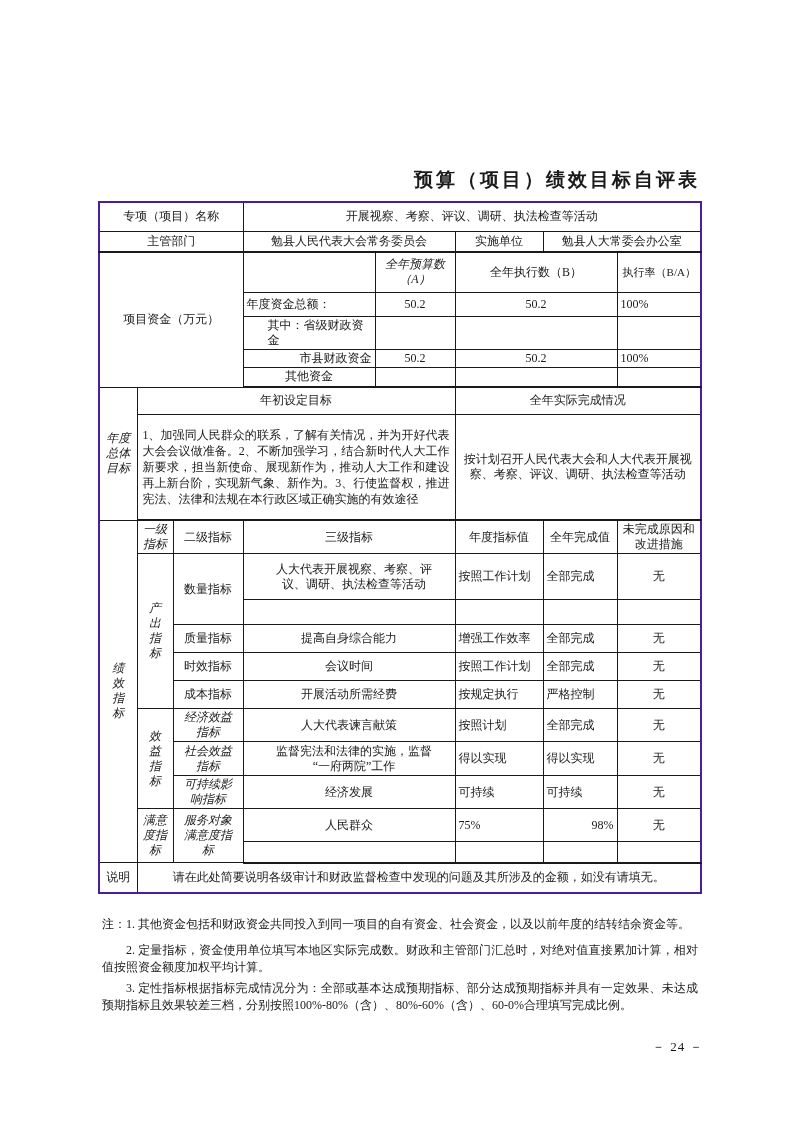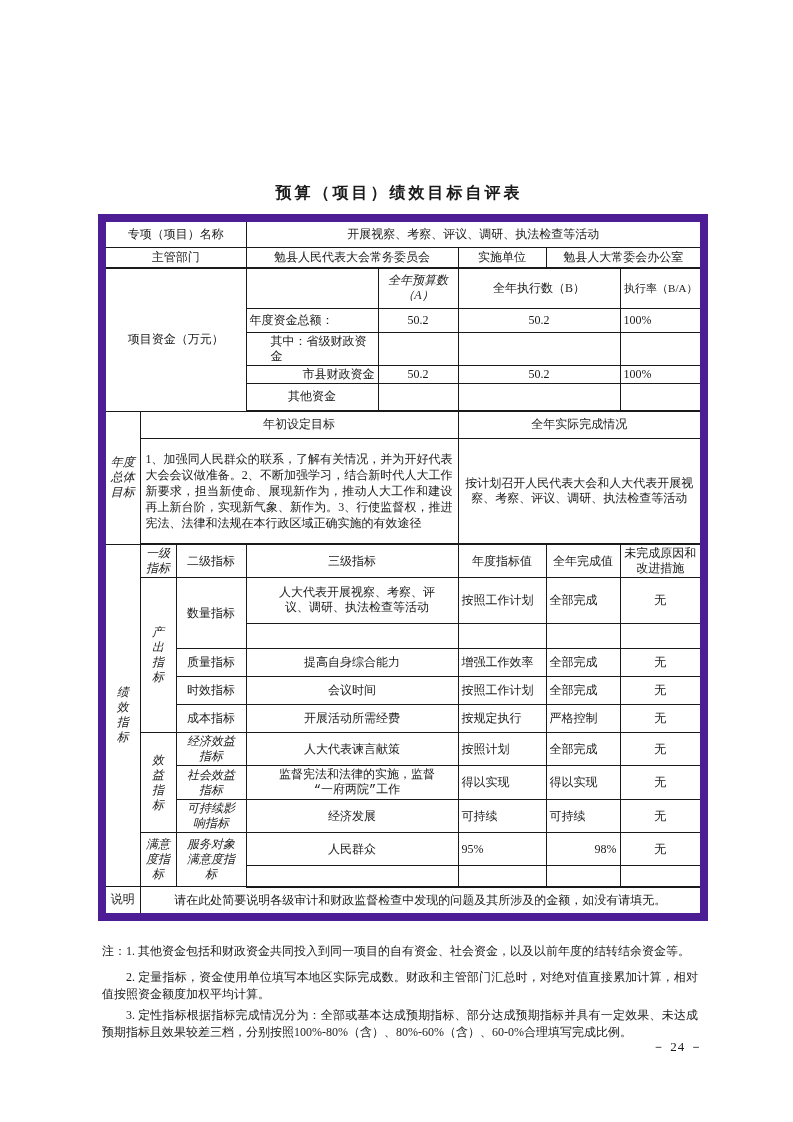--- a/index.html
+++ b/index.html
@@ -1,26 +1,26 @@
 <!DOCTYPE html>
 <html lang="zh"><head>
 <meta charset="utf-8">
 <style>
   html,body { margin:0; padding:0; background:#ffffff; }
   body { font-family:"Liberation Serif","DejaVu Serif",serif; color:#1a1a1a; }
   .page { position:relative; width:793px; height:1122px; background:#fff; box-sizing:border-box; padding-top:164px; overflow:hidden; }
-  .title { width:602px; margin:16px 0 0 98px; text-align:center; font-size:16px; font-weight:bold; letter-spacing:3px; line-height:26px; }
+  .title { width:602px; margin:3px 0 0 98px; text-align:right; font-size:19px; font-weight:bold; letter-spacing:3px; line-height:26px; }
   .subtitle { width:602px; margin:9px 0 0 98px; text-align:center; font-size:12px; line-height:14px; letter-spacing:1px; }
-  table.main { margin:8px 0 0 98px; border-collapse:collapse; table-layout:fixed; width:602px; border:8px solid #4c1d95; }
+  table.main { margin:8px 0 0 98px; border-collapse:collapse; table-layout:fixed; width:602px; border:2px solid #4c1d95; }
   td { border:1px solid #1a1a1a; font-size:12px; line-height:15px; text-align:center; vertical-align:middle; padding:1px 3px; overflow:hidden; box-sizing:border-box; word-break:break-all; }
   .pre { white-space:pre-line;font-style:italic; }
   .al { text-align:left; }
   .ar { text-align:right; }
   .ind { padding-left:24px; }
-  .p14 { padding-left:24px; padding-right:14px;font-family:Liberation Mono, monospace; }
+  .p14 { padding-left:24px; padding-right:14px; }
   .goal { text-align:justify; line-height:16px; padding:2px 5px; }
   .fs11 { font-size:11px; white-space:nowrap; padding-left:2px; padding-right:1px; }
   tr.sep td { border-bottom-width:2px;font-family:Liberation Serif, serif; }
   .notes { width:604px; margin:22px 0 0 98px; font-size:12px; }
   .notes p { margin:4px; line-height:17px; text-align:justify; }
   .notes p.n1 { margin-bottom:9px; }
   .notes p.indent { text-indent:2em; }
   .pagenum { position:absolute; top:1038px; left:652px; font-size:13px; letter-spacing:1px; }
 </style>
 </head>
@@ -74,21 +74,21 @@
       <td></td>
       <td colspan="2"></td>
       <td class="al"></td>
     </tr>
     <tr style="height:18px">
       <td class="ar">市县财政资金</td>
       <td>50.2</td>
       <td colspan="2">50.2</td>
       <td class="al">100%</td>
     </tr>
-    <tr style="height:28px" class="sep">
+    <tr style="height:20px" class="sep">
       <td>其他资金</td>
       <td></td>
       <td colspan="2"></td>
       <td class="al"></td>
     </tr>
 
     <tr style="height:27px">
       <td rowspan="2" class="pre">年度
 总体
 目标</td>
@@ -189,21 +189,21 @@
     </tr>
 
     <tr style="height:33px">
       <td rowspan="2" class="pre">满意
 度指
 标</td>
       <td rowspan="2" class="pre">服务对象
 满意度指
 标</td>
       <td colspan="2">人民群众</td>
-      <td class="al">95%</td>
+      <td class="al">75%</td>
       <td class="ar">98%</td>
       <td>无</td>
     </tr>
 
     <tr style="height:21px" class="sep">
       <td colspan="2"></td>
       <td></td>
       <td></td>
       <td></td>
     </tr>

